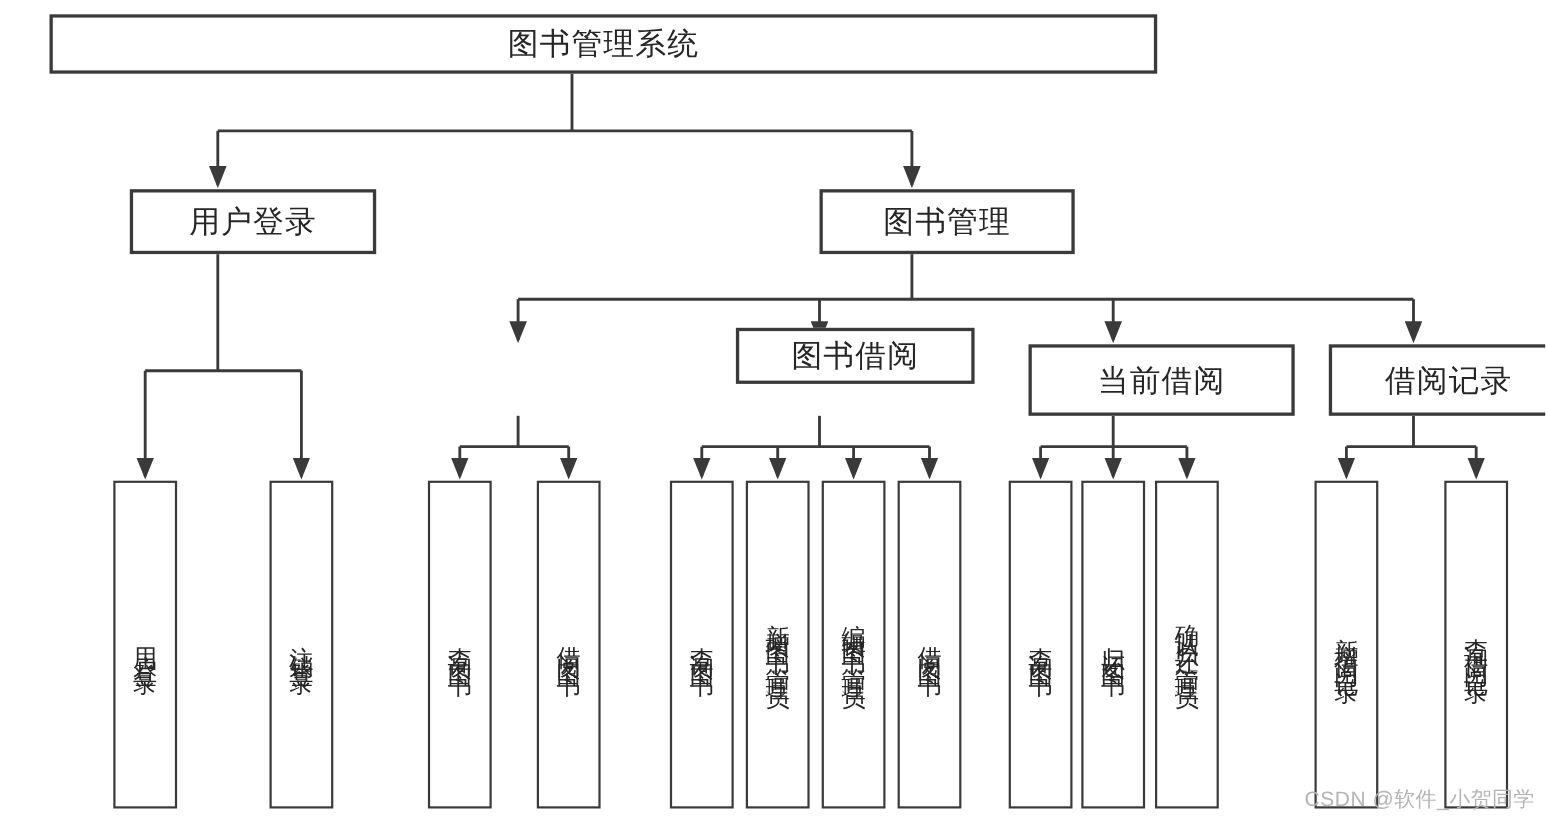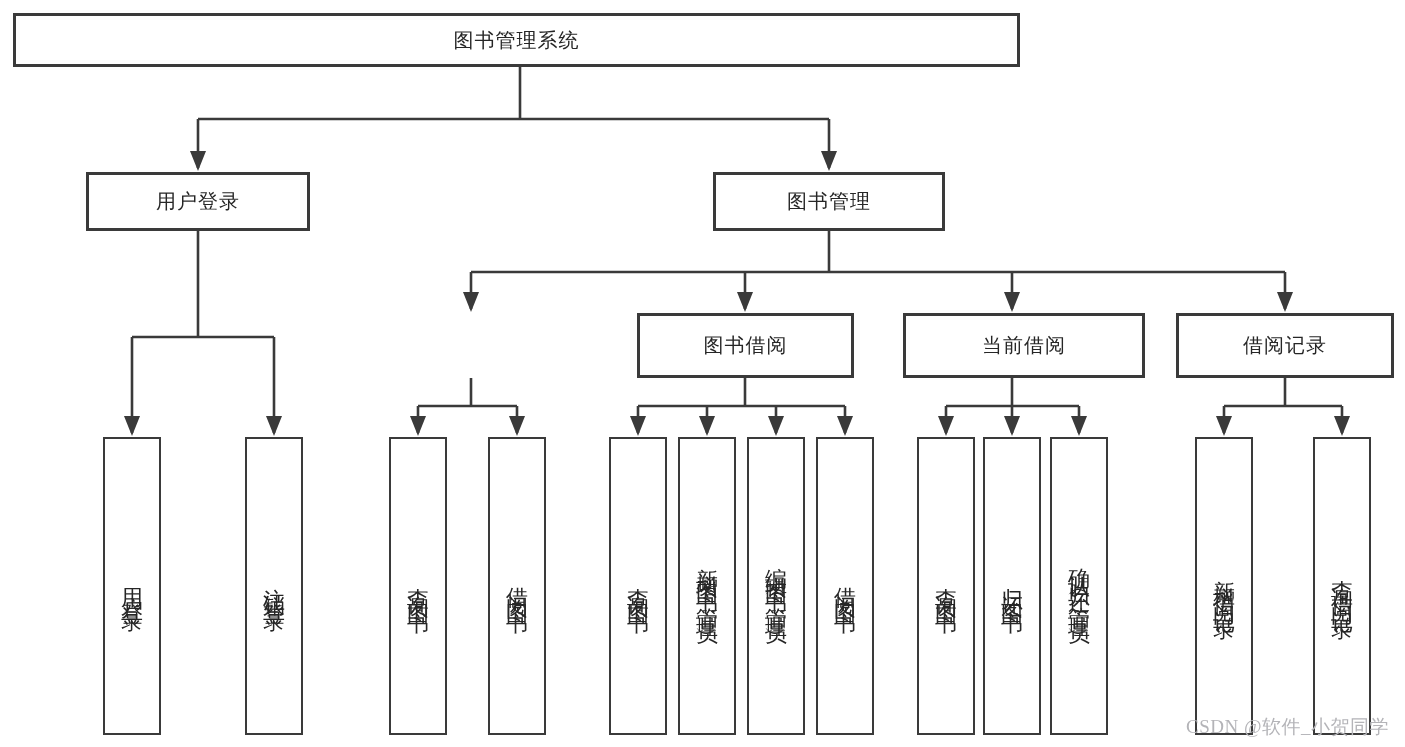--- a/index.html
+++ b/index.html
@@ -21,23 +21,24 @@
   .connectors path.wire, .connectors line.wire{
     stroke:var(--line);stroke-width:2.6;fill:none;
   }
   .arrowhead{fill:var(--line);}
   .hbox{
     position:absolute;
     box-sizing:border-box;
     border:3px solid var(--line);
     background:var(--fill);
     display:flex;align-items:center;justify-content:center;
-    font-size:20px;color:var(--text);
+    font-size:28px;color:var(--text);
     letter-spacing:1px;
     white-space:nowrap;
+    margin-left:32px;
   }
   .vbox{
     position:absolute;
     box-sizing:border-box;
     border:2.5px solid var(--line);
     background:var(--fill);
     display:flex;align-items:center;justify-content:center;
     width:58px;top:437px;height:298px;
   }
   .vlabel{
@@ -45,21 +46,20 @@
     text-orientation:mixed;
     font-size:22px;color:var(--text);
     letter-spacing:8px;
     line-height:1;
   }
   .watermark{
     position:absolute;left:1186px;top:714px;
     font-size:19px;color:var(--wm);
     letter-spacing:0.5px;
     white-space:nowrap;
-    font-family:Liberation Serif, serif;
   }
 </style>
 </head>
 <body>
 
 <div class="canvas">
 
   <svg class="connectors" viewBox="0 0 1405 747" xmlns="http://www.w3.org/2000/svg">
     <defs>
       <marker id="arr" viewBox="0 0 20 16" refX="17" refY="8" markerWidth="20" markerHeight="16" markerUnits="userSpaceOnUse" orient="auto">
@@ -111,21 +111,21 @@
       <line class="wire" x1="1224" y1="406" x2="1224" y2="433" marker-end="url(#arr)"></line>
       <line class="wire" x1="1342" y1="406" x2="1342" y2="433" marker-end="url(#arr)"></line>
     </g>
   </svg>
 
   <div class="hbox" style="left:13px;top:13px;width:1007px;height:54px">图书管理系统</div>
 
   <div class="hbox" style="left:86px;top:172px;width:224px;height:59px">用户登录</div>
   <div class="hbox" style="left:713px;top:172px;width:232px;height:59px">图书管理</div>
 
-  <div class="hbox" style="left:637px;top:313px;width:217px;height:65px">图书借阅</div>
+  <div class="hbox" style="left:637px;top:298px;width:217px;height:51px">图书借阅</div>
   <div class="hbox" style="left:903px;top:313px;width:242px;height:65px">当前借阅</div>
   <div class="hbox" style="left:1176px;top:313px;width:218px;height:65px">借阅记录</div>
 
   <div class="vbox" style="left:103px">
     <span class="vlabel">用户登录</span>
     </div>
   <div class="vbox" style="left:245px">
     <span class="vlabel">注销登录</span>
     </div>
 

